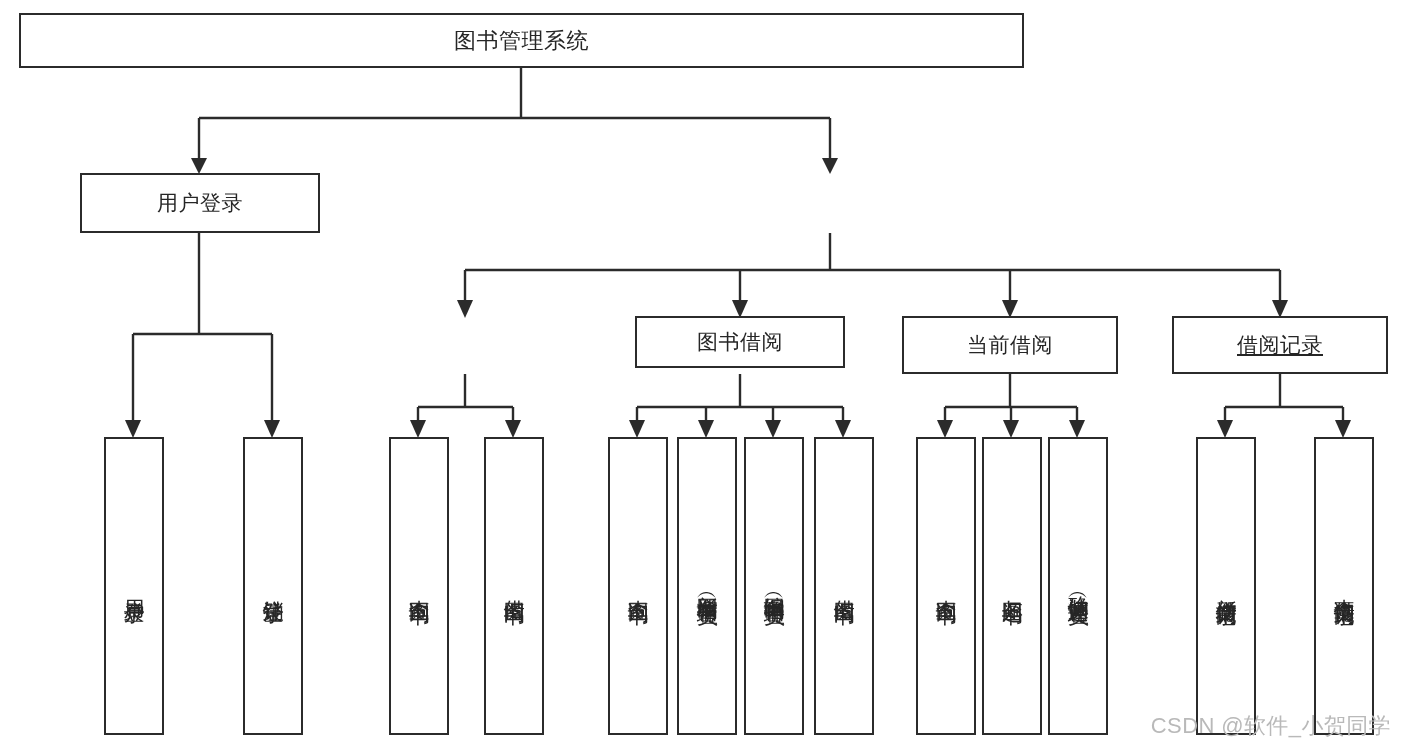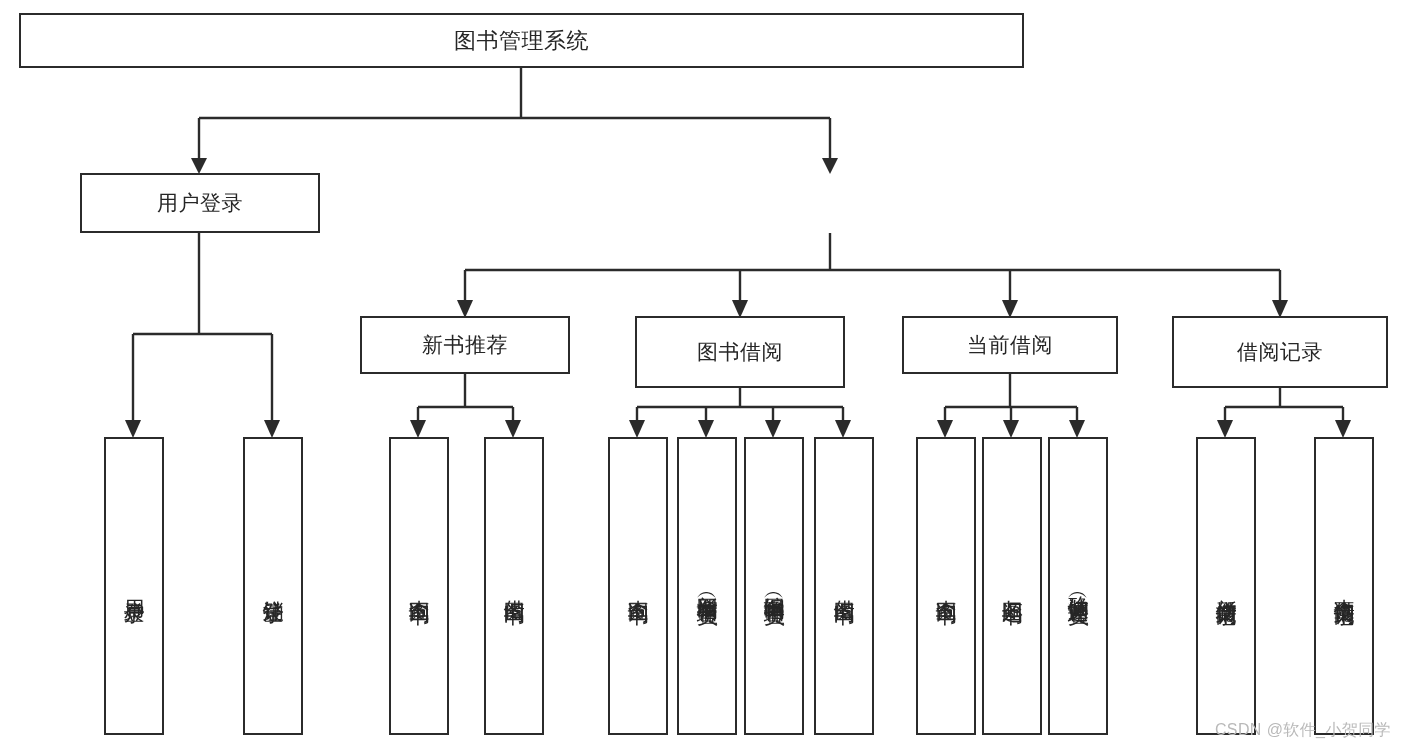--- a/index.html
+++ b/index.html
@@ -72,21 +72,21 @@
     font-size: 21px;
     line-height: 1.08;
     letter-spacing: 1.5px;
     white-space: nowrap;
   }
   
   #watermark {
     position: absolute;
     right: 14px;
     bottom: 6px;
-    font-size: 16px;
+    font-size: 22px;
     color: #b9b9b9;
     letter-spacing: 0.4px;
     white-space: nowrap;
     font-family: "Liberation Sans", "DejaVu Sans", sans-serif;
   }
 </style>
 </head>
 <body>
 
 <div id="canvas">
@@ -158,33 +158,30 @@
 
   <div class="node horiz root" style="left:19px; top:13px; width:1005px; height:55px;">
     <span class="label">图书管理系统</span>
   </div>
 
   <div class="node horiz" style="left:80px; top:173px; width:240px; height:60px;">
     <span class="label">用户登录</span>
   </div>
 
 
-  <div class="node horiz" style="left:360px; top:316px; width:210px; height:58px;">
-    <span class="label">新书推荐</span>
-  </div>
-
-  <div class="node horiz" style="left:635px; top:316px; width:210px; height:72px;">
+
+  <div class="node horiz" style="left:635px; top:316px; width:210px; height:52px;">
     <span class="label">图书借阅</span>
   </div>
 
   <div class="node horiz" style="left:902px; top:316px; width:216px; height:58px;align-items:center;">
     <span class="label">当前借阅</span>
   </div>
 
-  <div class="node horiz" style="left:1172px; top:316px; width:216px; height:72px;">
+  <div class="node horiz" style="left:1172px; top:316px; width:216px; height:58px;text-decoration:underline;">
     <span class="label">借阅记录</span>
   </div>
 
   <div class="node vert" style="left:104px; top:437px; width:60px; height:298px;">
     <span class="label">用户登录</span>
   </div>
 
   <div class="node vert" style="left:243px; top:437px; width:60px; height:298px;">
     <span class="label">注销登录</span>
   </div>

